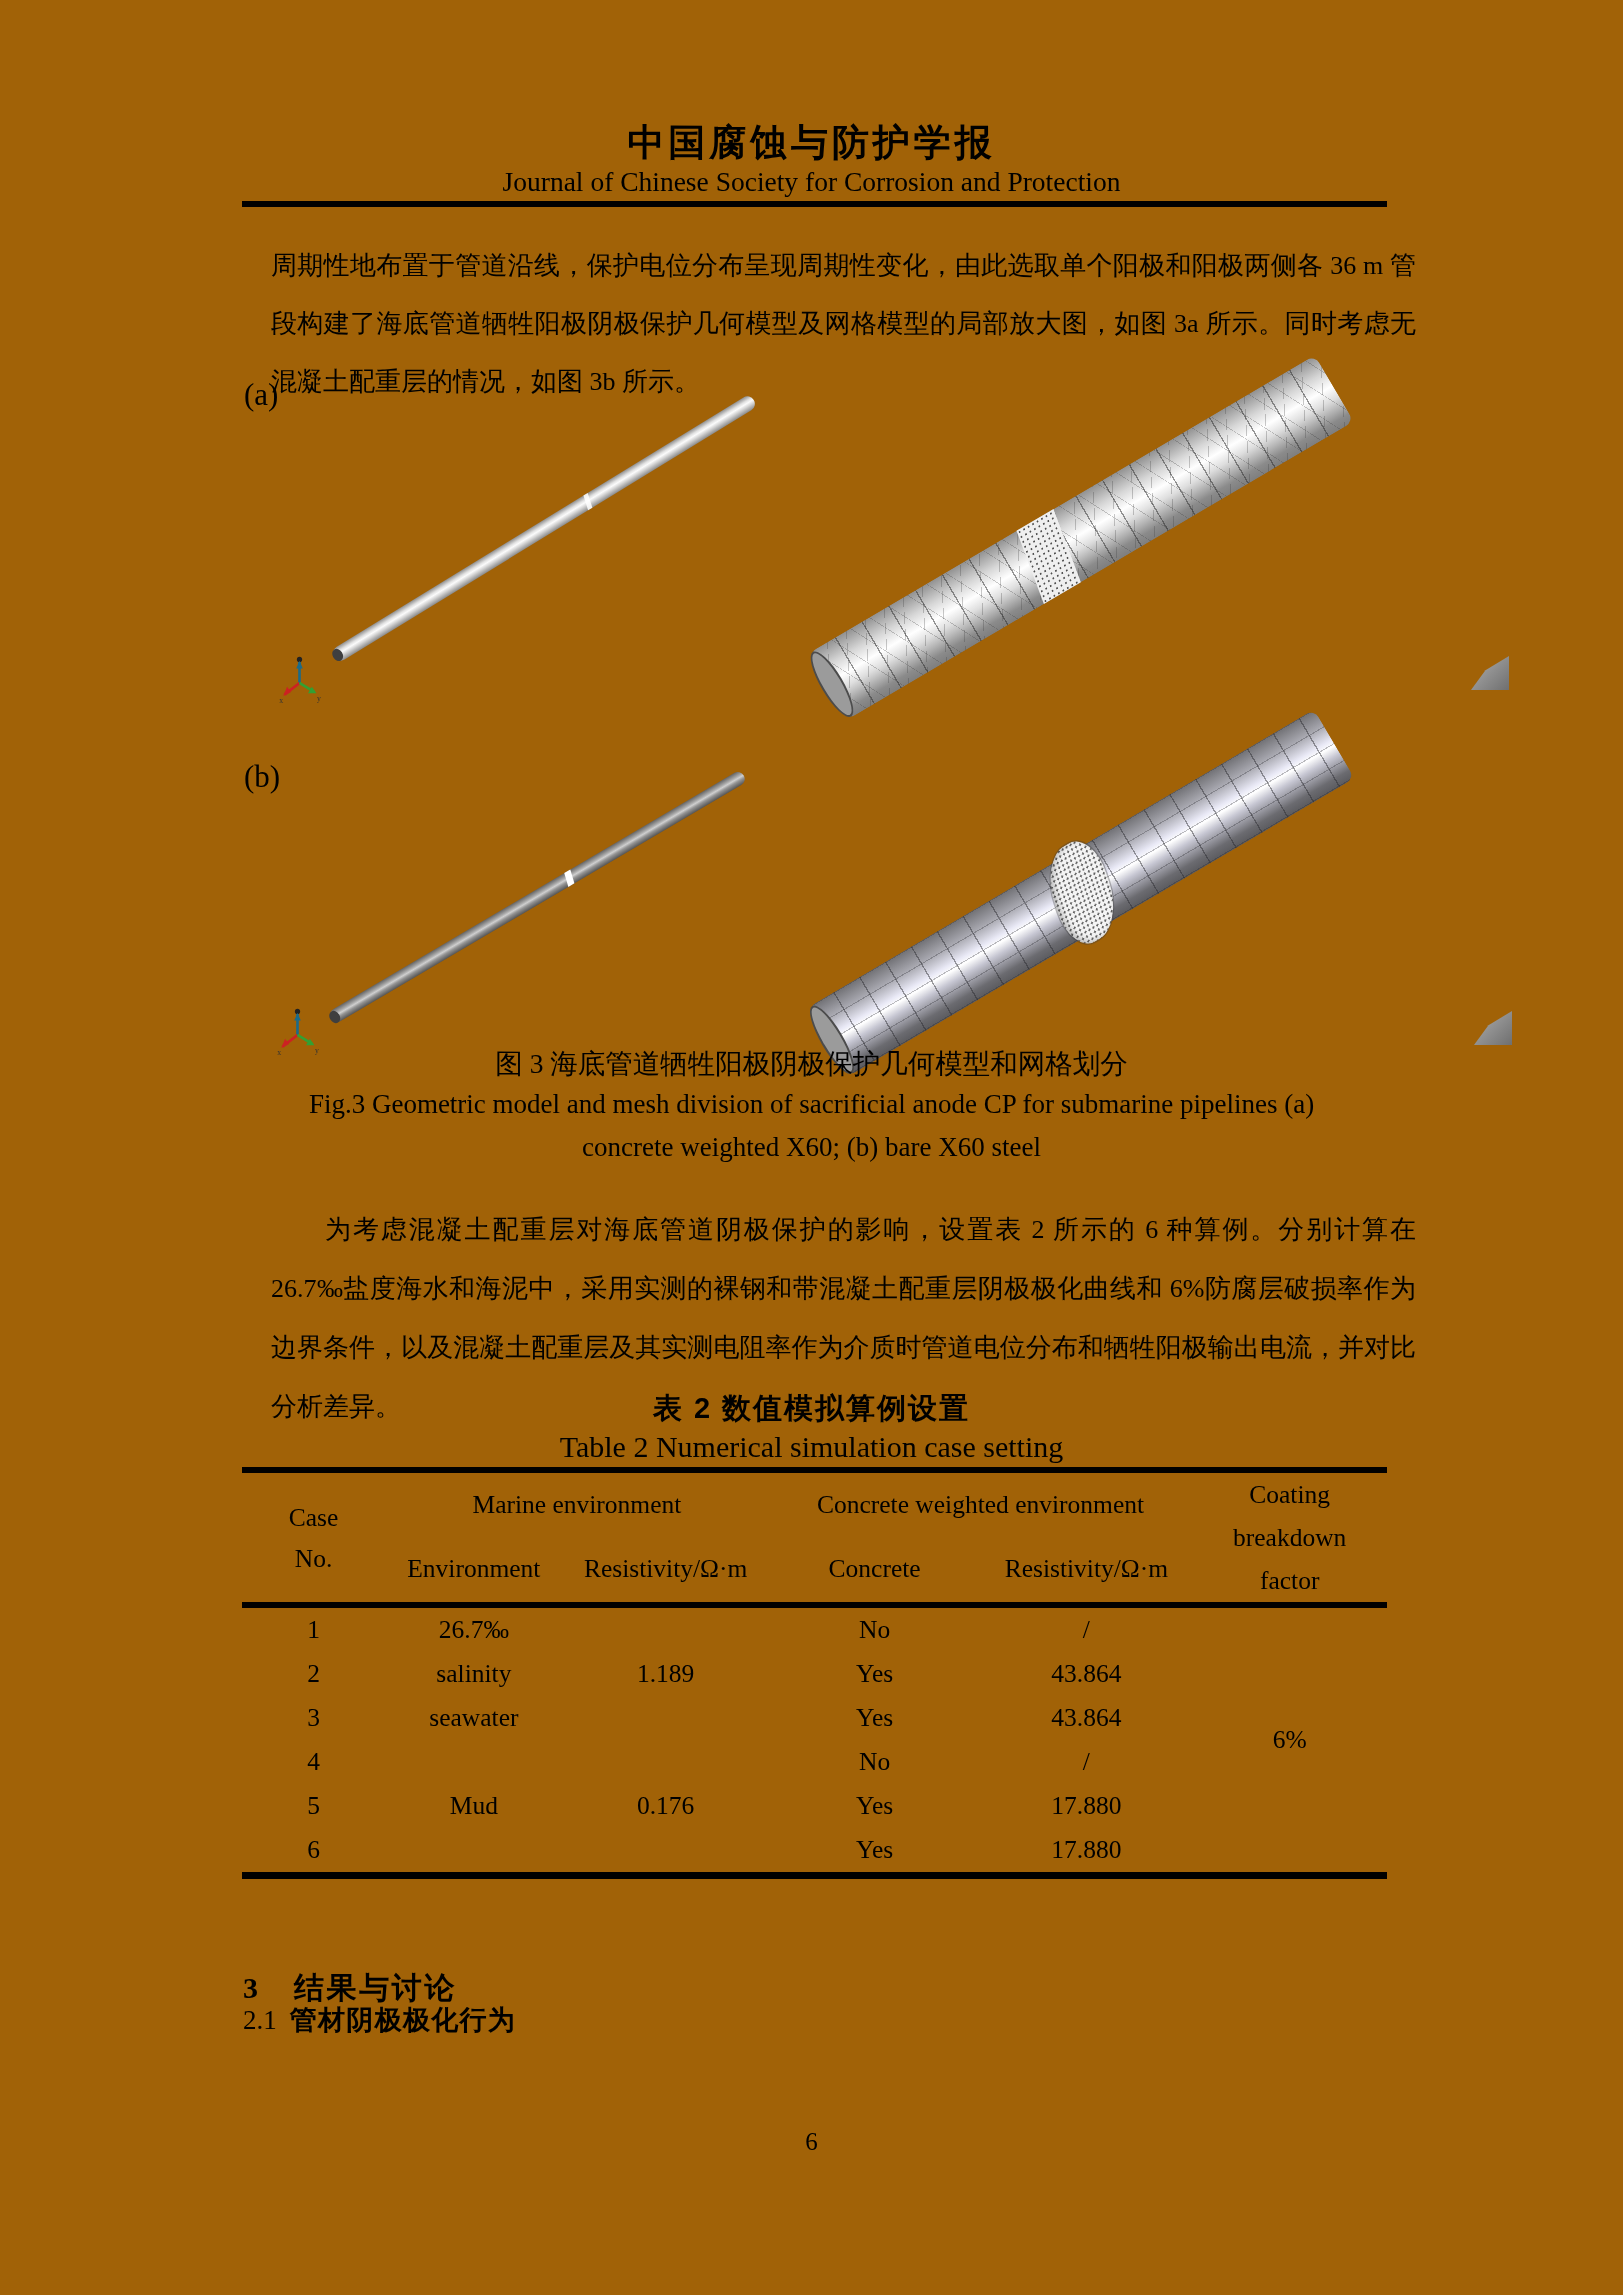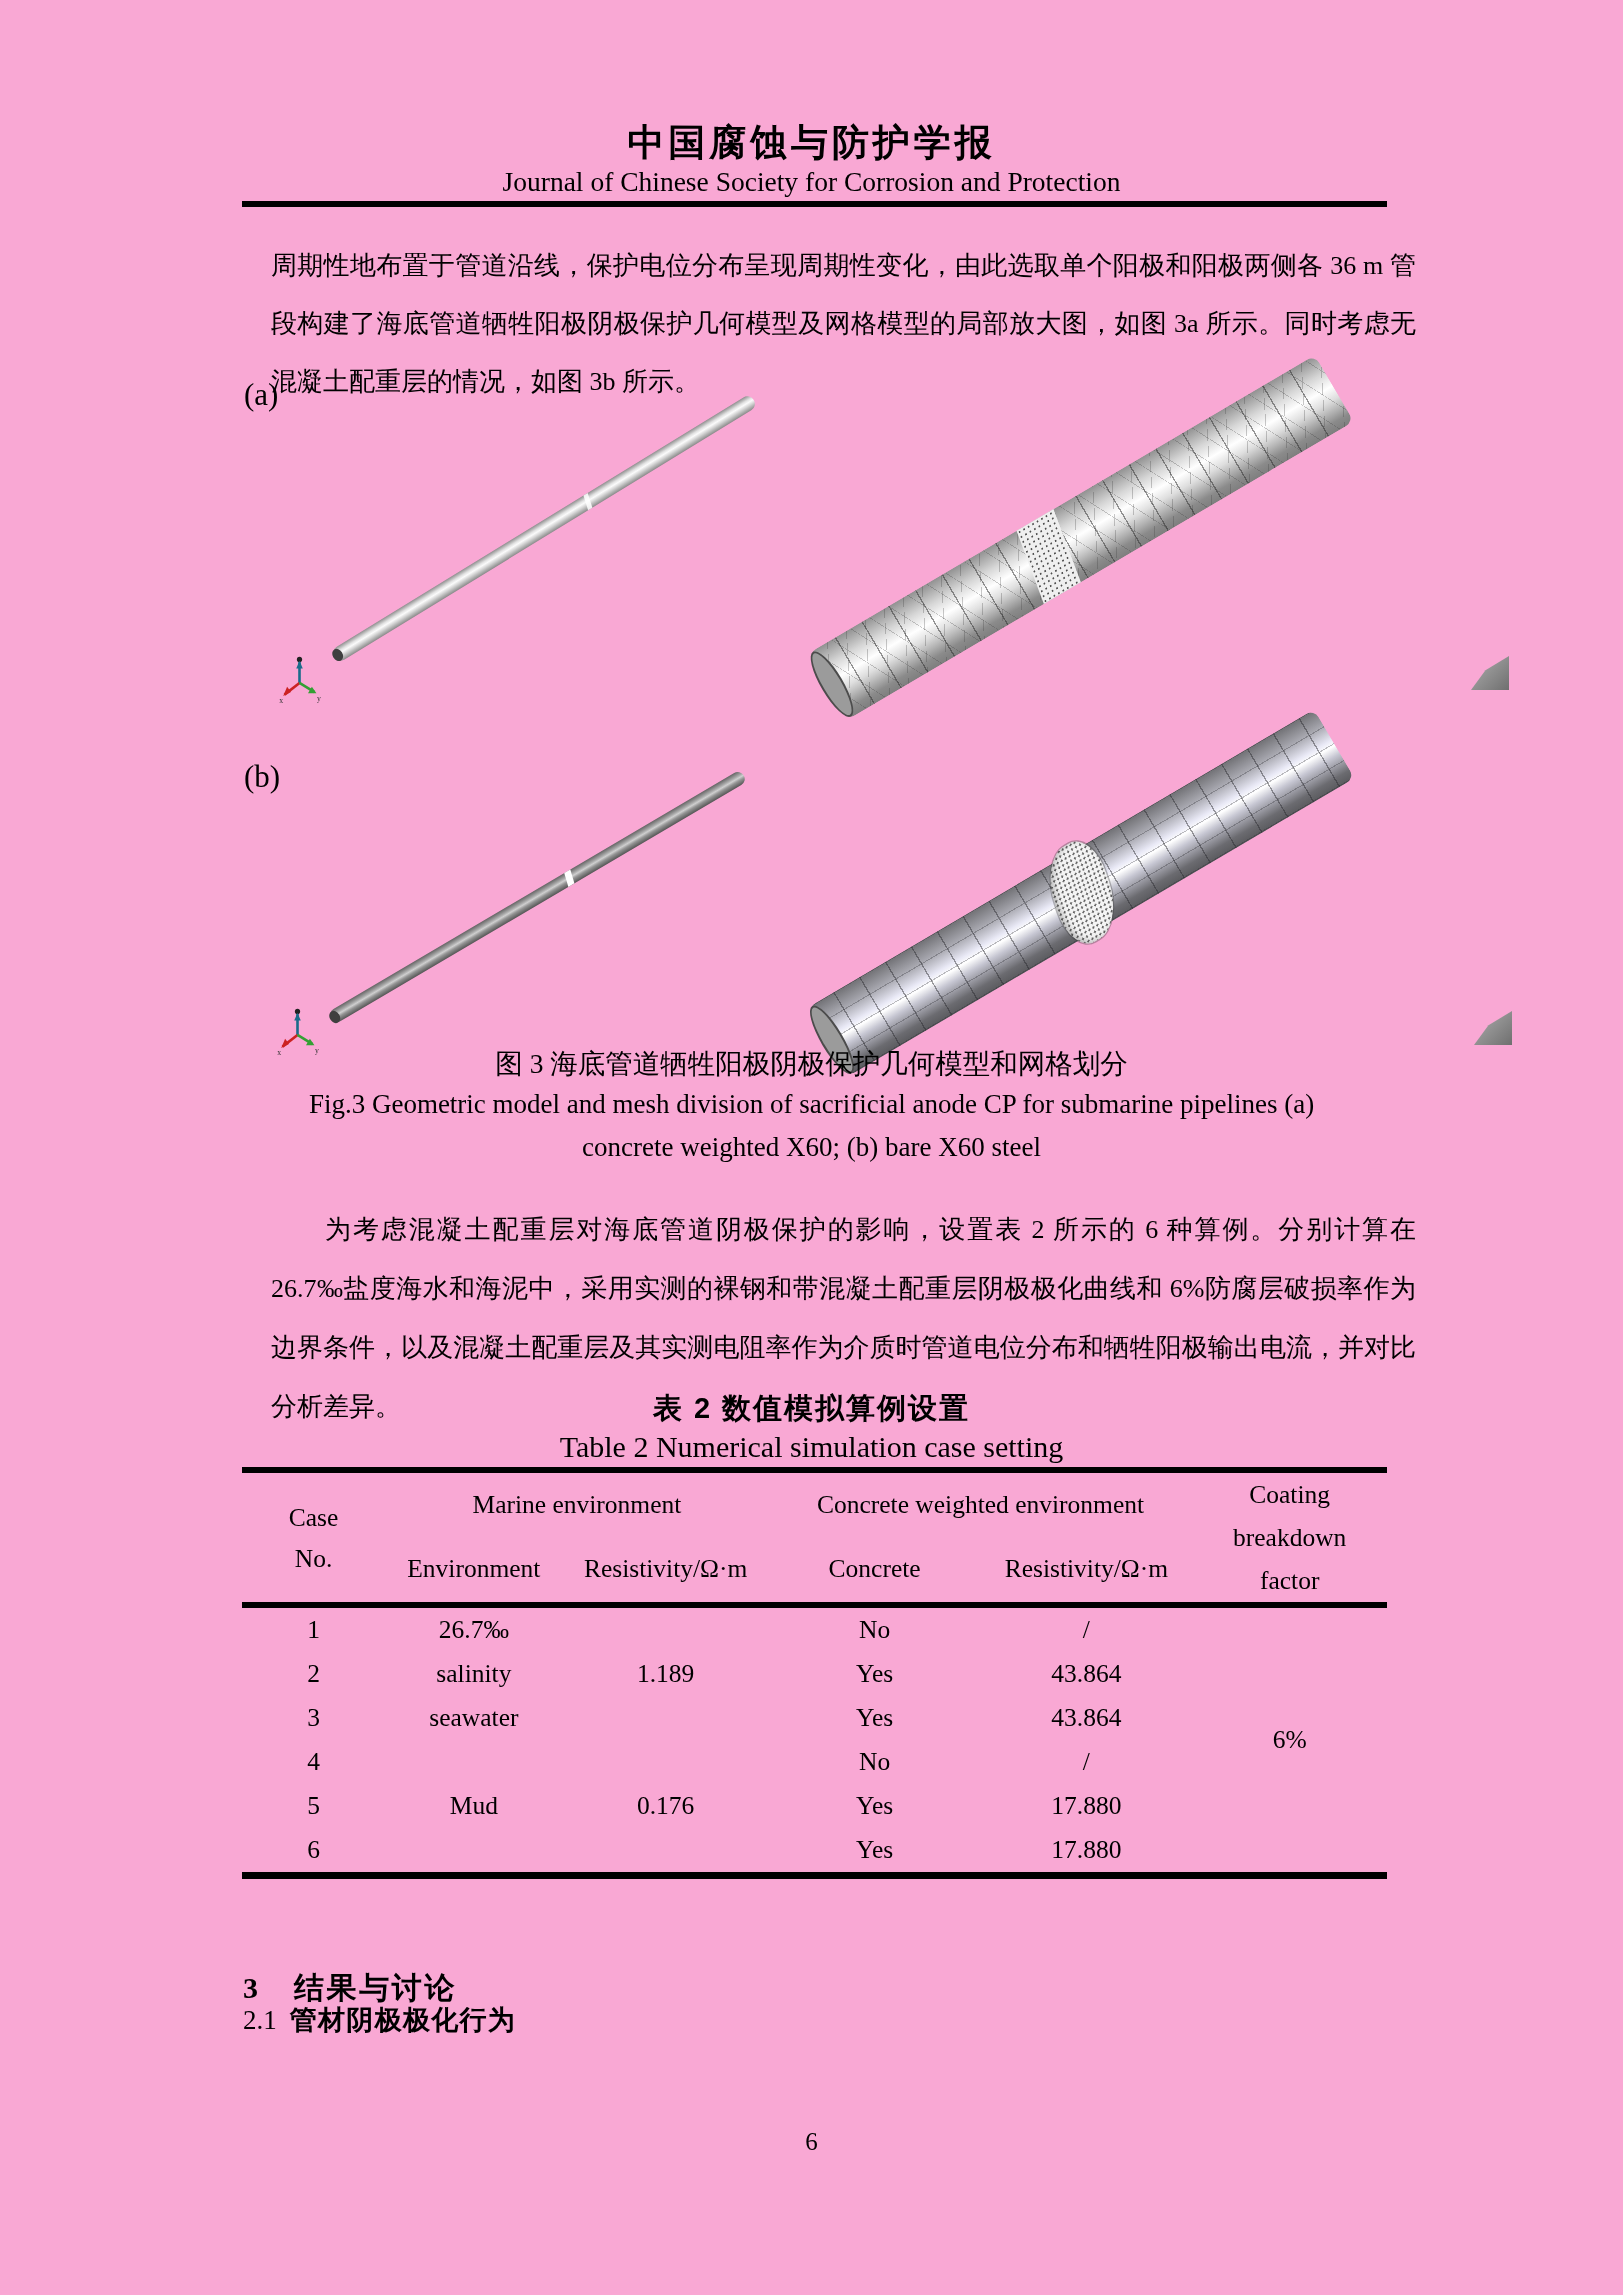--- a/index.html
+++ b/index.html
@@ -1,17 +1,17 @@
 <!DOCTYPE html>
 <html style="font-size:10.5px"><head>
 <meta charset="utf-8">
 <style>
   html,body { margin:0; padding:0; background:#e8e8e8; }
   .page {
-    position:relative; width:1623px; height:2295px; background:#f9a8d4;
+    position:relative; width:1623px; height:2295px; background:#a16207;
     overflow:hidden; color:#000;
     font-family:"Liberation Serif","DejaVu Serif",serif;
   }
   .centered { position:absolute; left:0; width:100%; text-align:center; }
 
   .journal-title-cn { top:118px; font-size:37px; font-weight:600; letter-spacing:3.9px; }
   .journal-title-en { top:166px; font-size:27.5px; }
   .header-rule { position:absolute; left:242px; top:201px; width:1145px; height:5.9px; background:#000; }
 
   .para { position:absolute; left:242px; width:1145px; font-size:26px; text-align:justify;margin-left:29px; }

